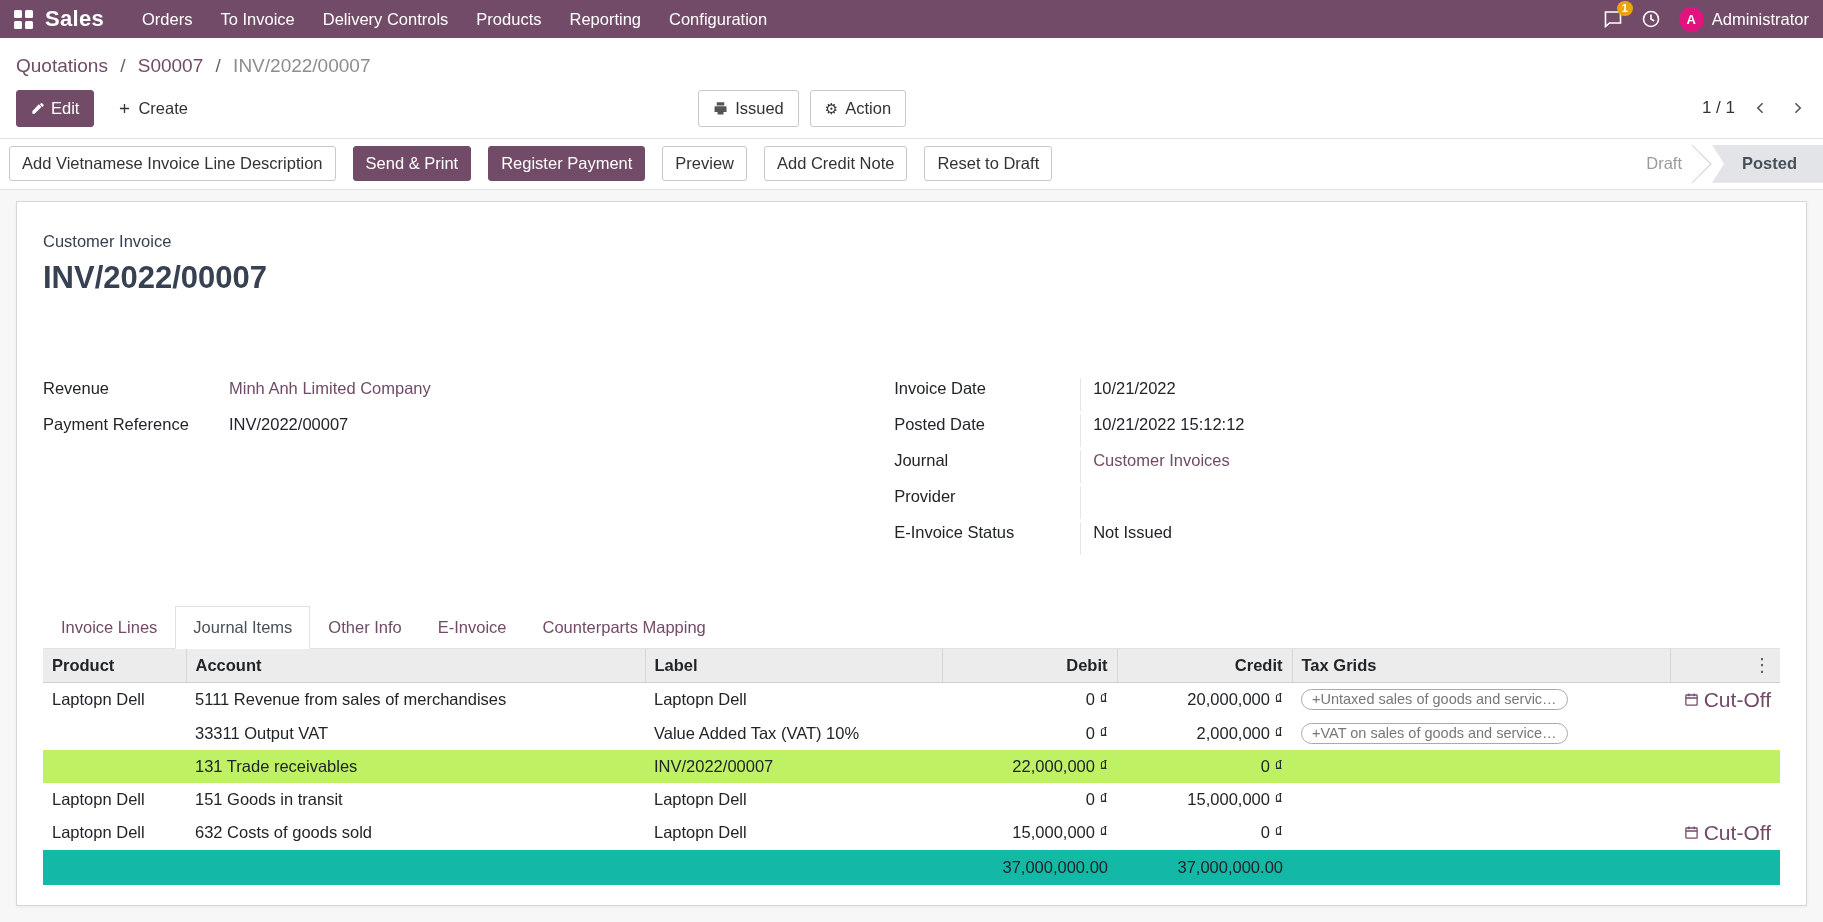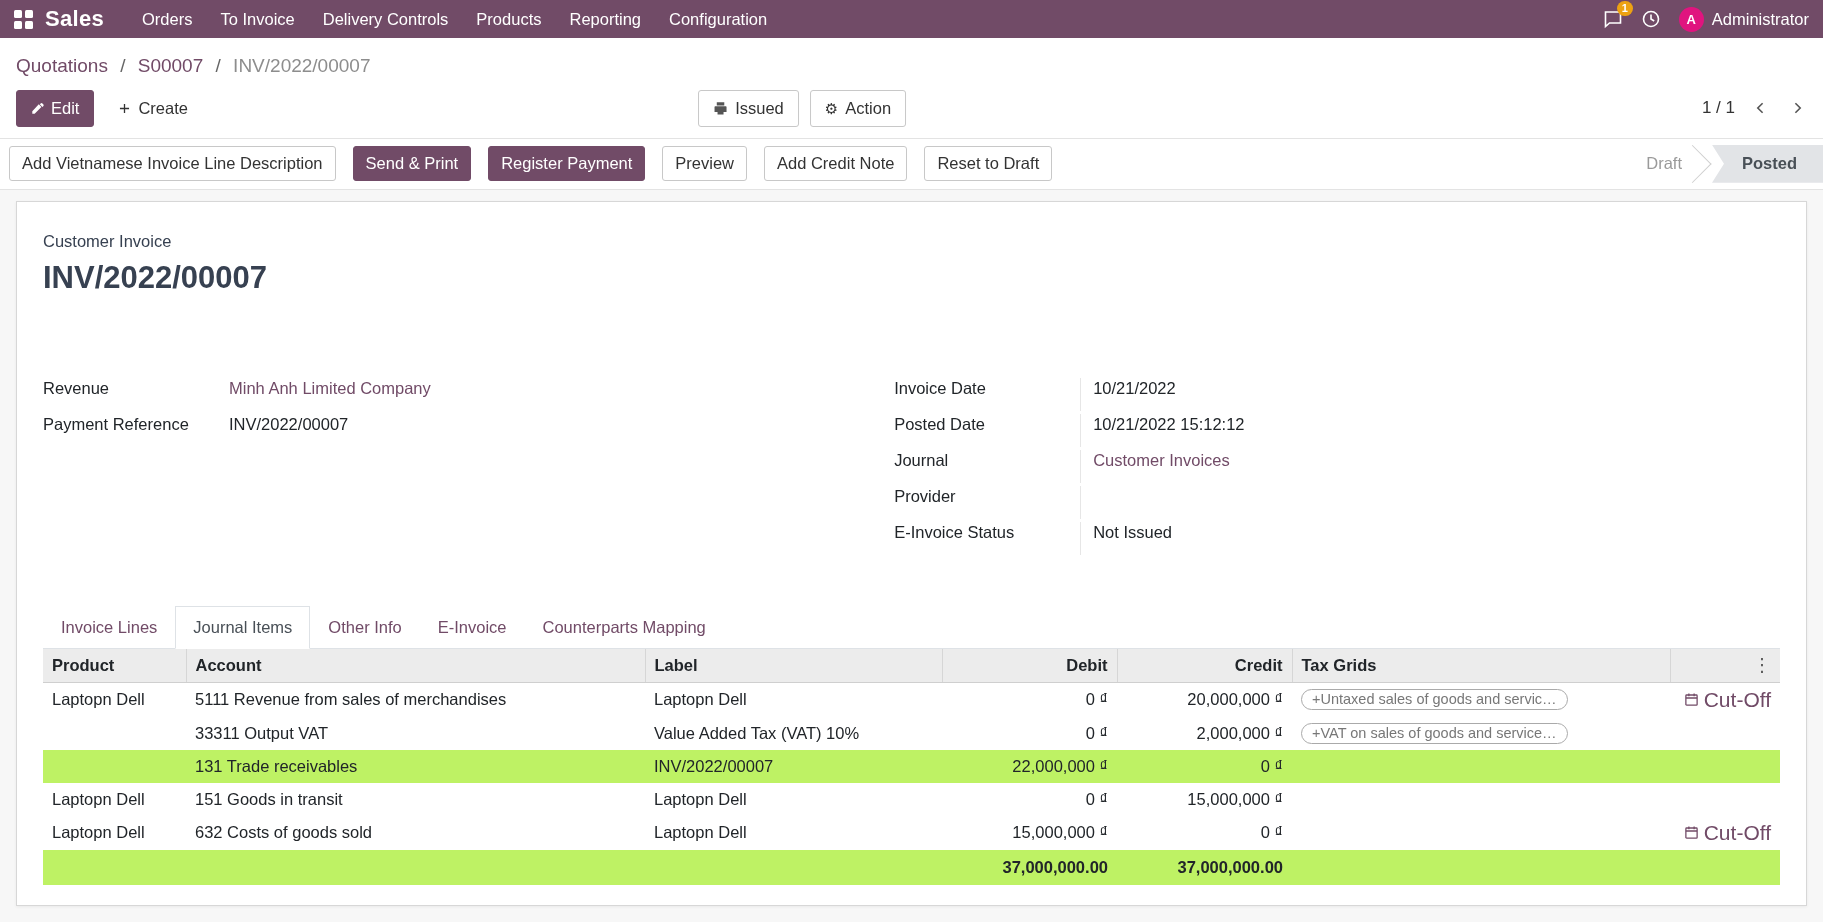--- a/index.html
+++ b/index.html
@@ -73,21 +73,21 @@
   .tab-active{color:#495057;background:#fff;border-color:#dee2e6 #dee2e6 #fff;}
   
   table{border-collapse:collapse;width:100%;table-layout:fixed;font-size:16.5px;margin-top:0;}
   thead th{background:#ececec;color:#212529;font-weight:700;text-align:left;padding:7px 9px;
            border-right:1px solid #d6d6d6;border-bottom:1px solid #cfcfcf;white-space:nowrap;overflow:hidden;cursor:pointer;position:relative;}
   thead th:last-child{border-right:none;}
   th.num, td.num{text-align:right;}
   tbody td{padding:5px 9px;height:33px;vertical-align:middle;white-space:nowrap;overflow:hidden;text-overflow:ellipsis;}
   tbody tr{cursor:pointer;}
   tbody tr:nth-child(3){background:#bef264;}
-  tfoot td{background:#bef264;font-weight:700;padding:8px 9px;height:34px;}
+  tfoot td{background:#14b8a6;font-weight:400;padding:8px 9px;height:34px;}
   .col-product{width:143px;} .col-account{width:459px;} .col-label{width:297px;}
   .col-debit{width:175px;} .col-credit{width:175px;} .col-tax{width:378px;}
   .tax-pill{display:inline-block;max-width:96%;border:1px solid #aaa;border-radius:12px;padding:1px 10px 2px;
             font-size:14.5px;color:#777;white-space:nowrap;overflow:hidden;text-overflow:ellipsis;vertical-align:middle;}
   .cutoff{color:var(--link);display:inline-flex;align-items:center;gap:5px;cursor:pointer;font-size:21px;white-space:nowrap;}
   td.cut-cell{text-align:right;}
   .dots{float:right;color:#555;font-size:18px;line-height:1;cursor:pointer;font-weight:400;}
   .gear-glyph{font-size:15px;line-height:1;}
 </style>
 </head>

